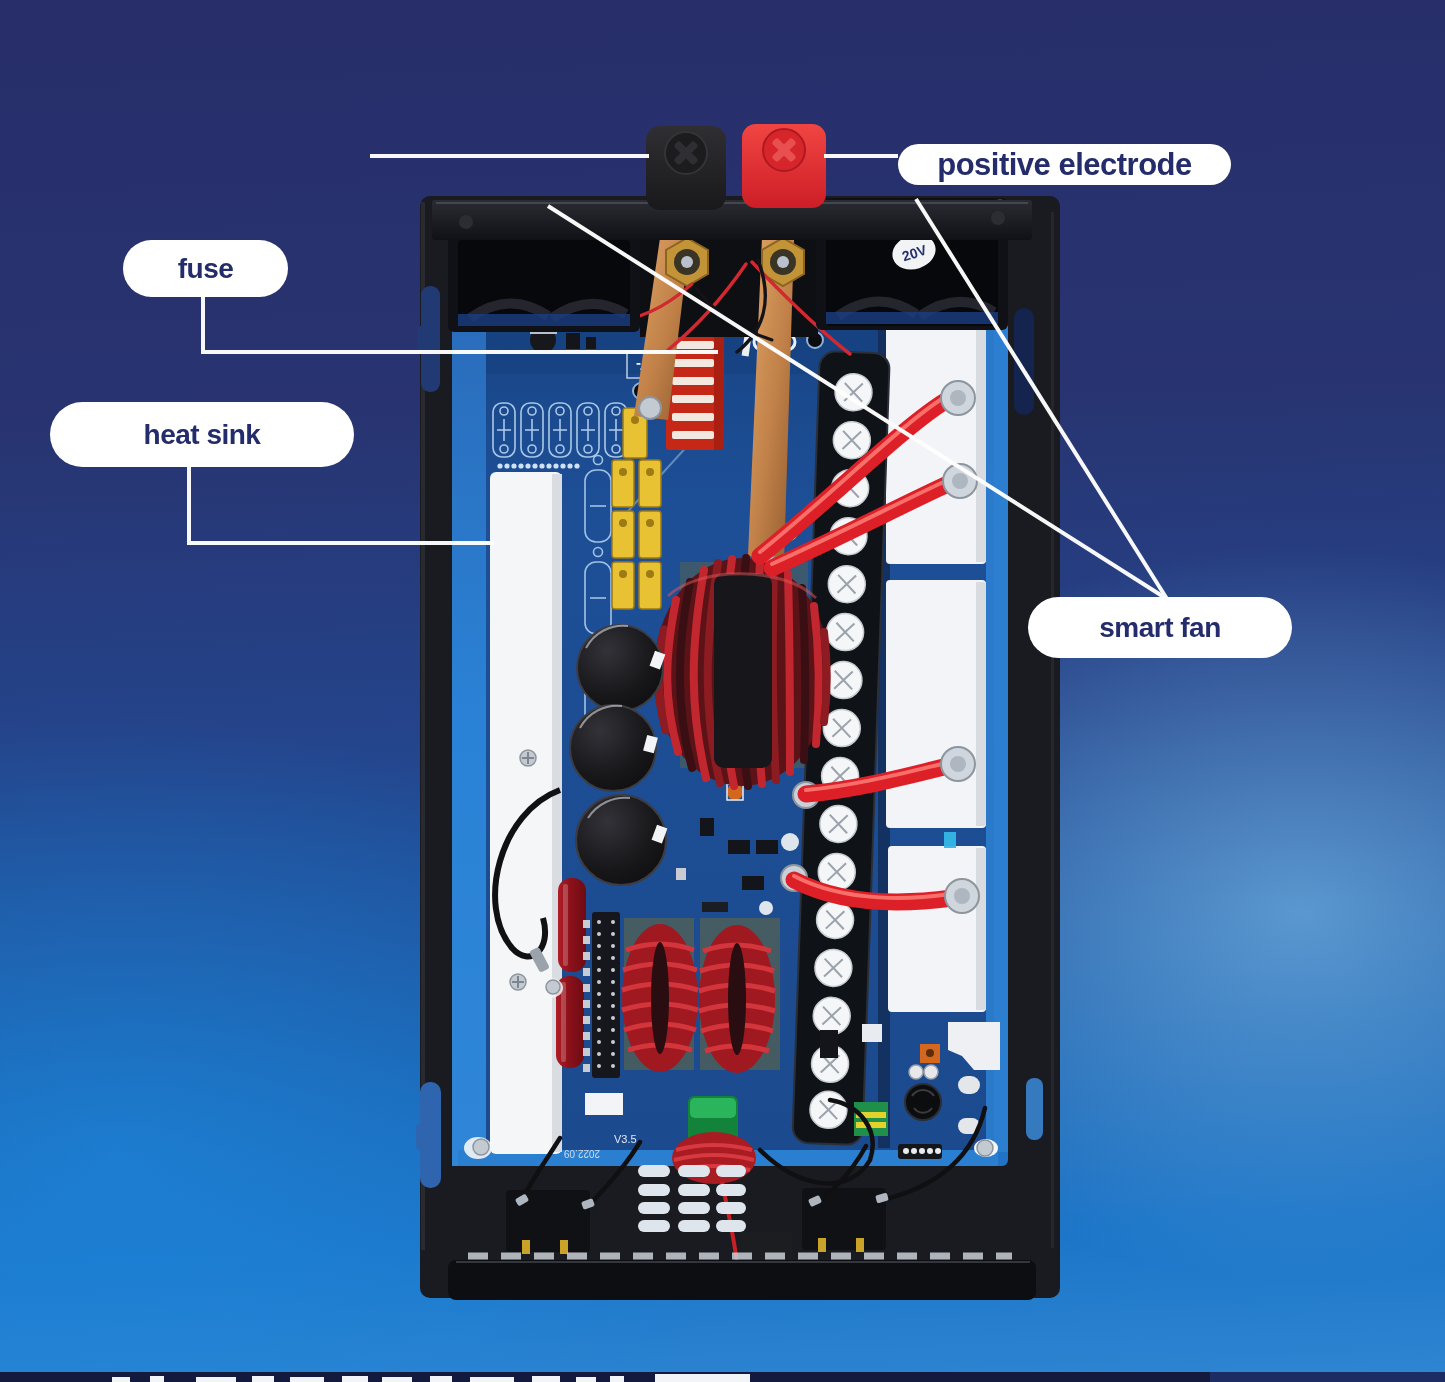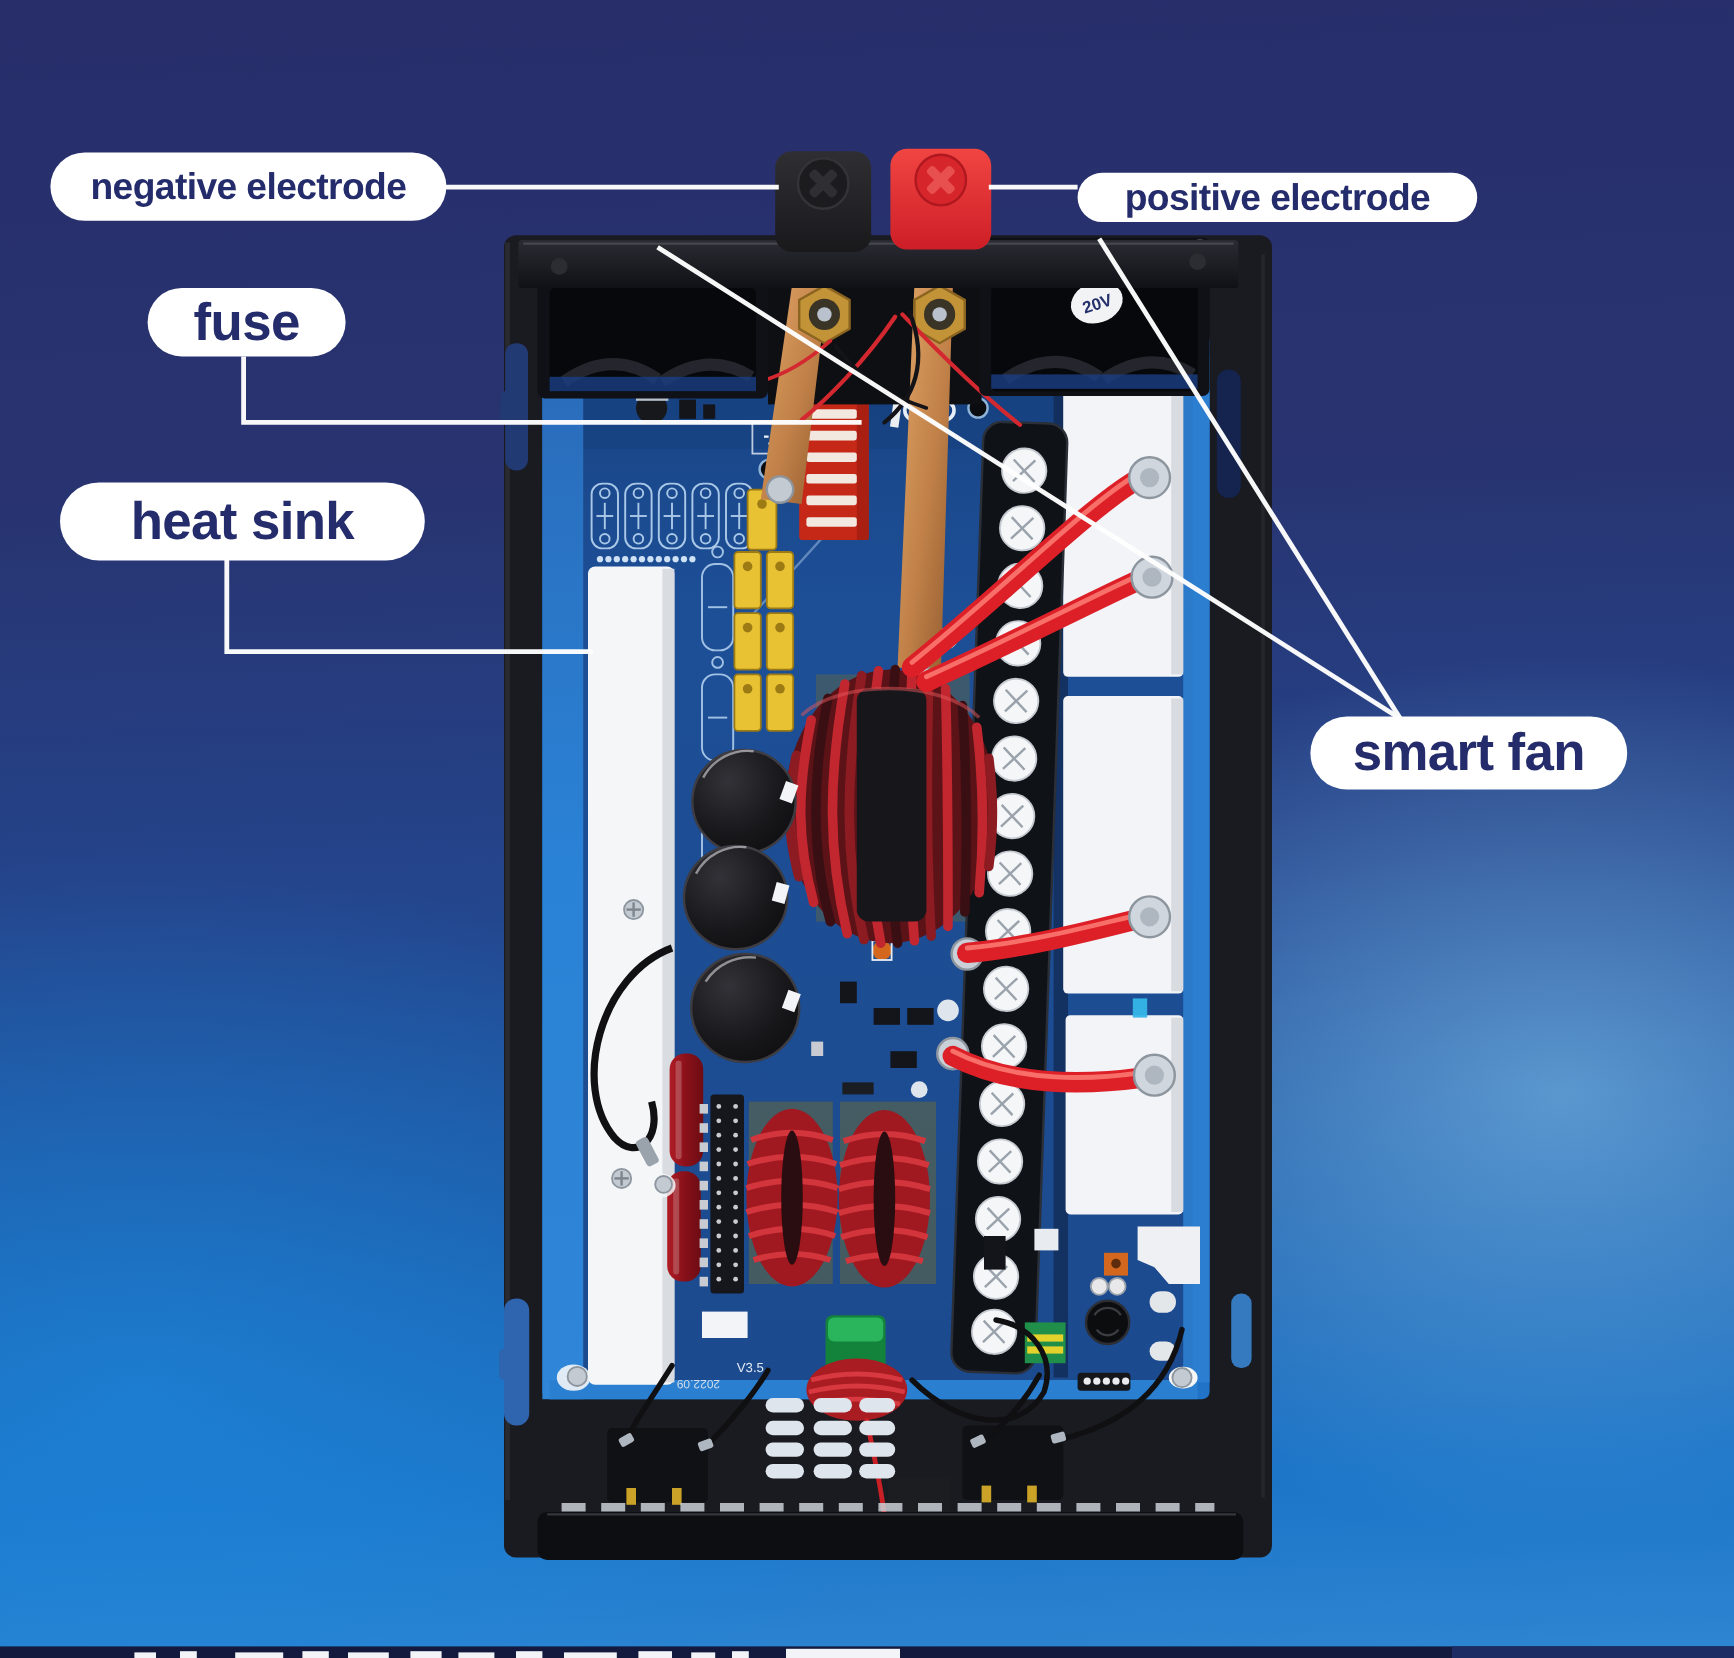--- a/index.html
+++ b/index.html
@@ -11,21 +11,21 @@
       radial-gradient(ellipse 900px 640px at 8% 84%, rgba(30,140,225,.55), rgba(30,140,225,0) 70%),
       linear-gradient(178deg,#272e6a 0%, #283471 30%, #24448b 52%, #1c5ca9 72%, #1b74c7 88%, #2f86d2 100%);
   }
   svg{position:absolute;left:0;top:0;}
   .pill{
     position:absolute;display:flex;align-items:center;justify-content:center;
     background:#ffffff;border-radius:999px;color:#242c6b;font-weight:bold;
     white-space:nowrap;letter-spacing:-0.5px;
   }
   .pill-lg{font-size:31px;}
-  .pill-md{font-size:44px;}
+  .pill-md{font-size:28px;}
 </style>
 </head>
 <body>
 
 <div id="stage">
 
 <svg width="1445" height="1382" viewBox="0 0 1445 1382">
   <defs>
     <linearGradient id="gCopper" x1="0" y1="0" x2="1" y2="1">
       <stop offset="0" stop-color="#e2a667"></stop>
@@ -610,23 +610,22 @@
           <rect x="430" y="1376" width="22" height="6"></rect>
           <rect x="470" y="1377" width="44" height="5"></rect>
           <rect x="532" y="1376" width="28" height="6"></rect>
           <rect x="576" y="1377" width="20" height="5"></rect>
           <rect x="610" y="1376" width="14" height="6"></rect>
           <rect x="655" y="1374" width="95" height="8"></rect>
     </g>
   </g>
 </svg>
 
-<div class="pill pill-lg" style="left:42px;top:127px;width:330px;height:57px;">negative electrode</div>
 
 <div class="pill pill-lg" style="left:898px;top:144px;width:333px;height:41px;">positive electrode</div>
 
 <div class="pill pill-md" style="left:123px;top:240px;width:165px;height:57px;">fuse</div>
 
 <div class="pill pill-md" style="left:50px;top:402px;width:304px;height:65px;">heat sink</div>
 
-<div class="pill pill-md" style="left:1092px;top:597px;width:264px;height:61px;">smart fan</div>
+<div class="pill pill-md" style="left:1028px;top:597px;width:264px;height:61px;">smart fan</div>
 
 </div>
 
 </body></html>

